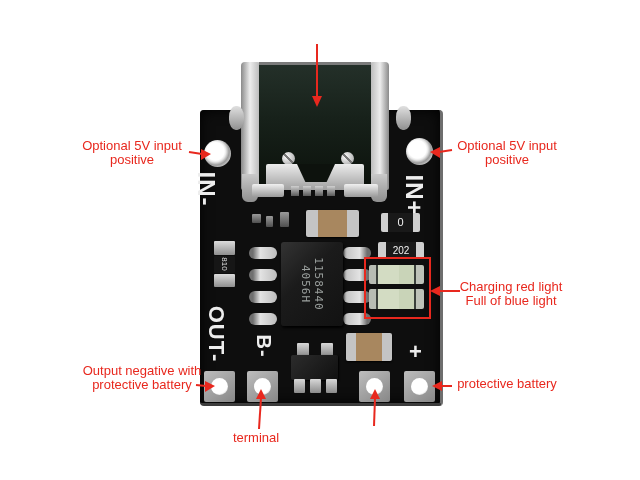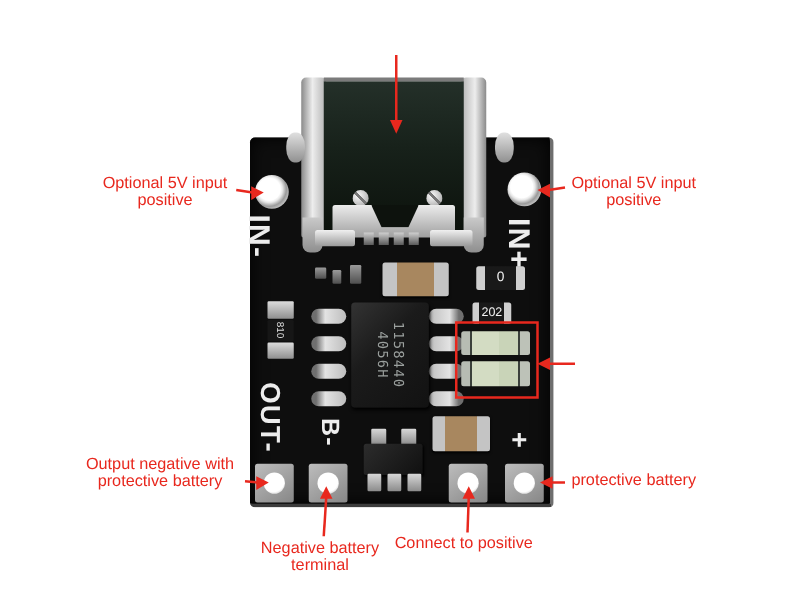--- a/index.html
+++ b/index.html
@@ -128,21 +128,21 @@
     <span class="abs" style="left:10px;top:8px;font-size:8px;transform:translate(-50%,-50%) rotate(90deg);">810</span>
   </div>
   <div class="abs smd-s" style="left:214px;top:274px;width:21px;height:13px;"></div>
 
   <div class="abs speck" style="left:252px;top:214px;width:9px;height:9px;"></div>
   <div class="abs speck" style="left:266px;top:216px;width:7px;height:11px;"></div>
   <div class="abs speck" style="left:280px;top:212px;width:9px;height:15px;"></div>
 
   <div class="abs cap" style="left:306px;top:210px;width:53px;height:27px;"></div>
   <div class="abs res" style="left:381px;top:213px;width:39px;height:19px;font-size:11px;line-height:19px;">0</div>
-  <div class="abs res" style="left:378px;top:242px;width:31px;height:17px;font-size:10px;line-height:17px;">202</div>
+  <div class="abs res" style="left:378px;top:242px;width:46px;height:17px;font-size:10px;line-height:17px;">202</div>
 
   <div class="abs lead" style="left:249px;top:247px;"></div>
   <div class="abs lead" style="left:249px;top:269px;"></div>
   <div class="abs lead" style="left:249px;top:291px;"></div>
   <div class="abs lead" style="left:249px;top:313px;"></div>
   <div class="abs lead r" style="left:343px;top:247px;"></div>
   <div class="abs lead r" style="left:343px;top:269px;"></div>
   <div class="abs lead r" style="left:343px;top:291px;"></div>
   <div class="abs lead r" style="left:343px;top:313px;"></div>
 
@@ -165,33 +165,35 @@
   <div class="abs sot-lead" style="left:326px;top:379px;width:11px;height:14px;"></div>
 
   <div class="abs lbl" style="left:67px;top:139px;">
     <div>Optional 5V input</div>
     <div>positive</div>
   </div>
   <div class="abs lbl" style="left:442px;top:139px;">
     <div>Optional 5V input</div>
     <div>positive</div>
   </div>
-  <div class="abs lbl" style="left:63px;top:364px;">
+  <div class="abs lbl" style="left:446px;top:280px;">
+    <div>Charging red light</div>
+    <div>Full of blue light</div>
+  </div>
+  <div class="abs lbl" style="left:77px;top:364px;">
     <div>Output negative with</div>
     <div>protective battery</div>
   </div>
   <div class="abs lbl" style="left:442px;top:377px;">
     <div>protective battery</div>
   </div>
   <div class="abs lbl" style="left:191px;top:431px;">
-    <div>Negative battery</div>
     <div>terminal</div>
   </div>
   <div class="abs lbl" style="left:306px;top:427px;">
-    <div>Connect to positive</div>
   </div>
 
   <svg class="abs overlay" width="640" height="480">
     <g>
       <line class="arrow-stroke" x1="317" y1="44" x2="317" y2="97"></line>
       <polygon class="arrow-fill" points="312,96 322,96 317,107"></polygon>
     </g>
     <g>
       <line class="arrow-stroke" x1="189" y1="152" x2="202" y2="154"></line>
       <polygon class="arrow-fill" points="201,149 201,160 211,154"></polygon>

